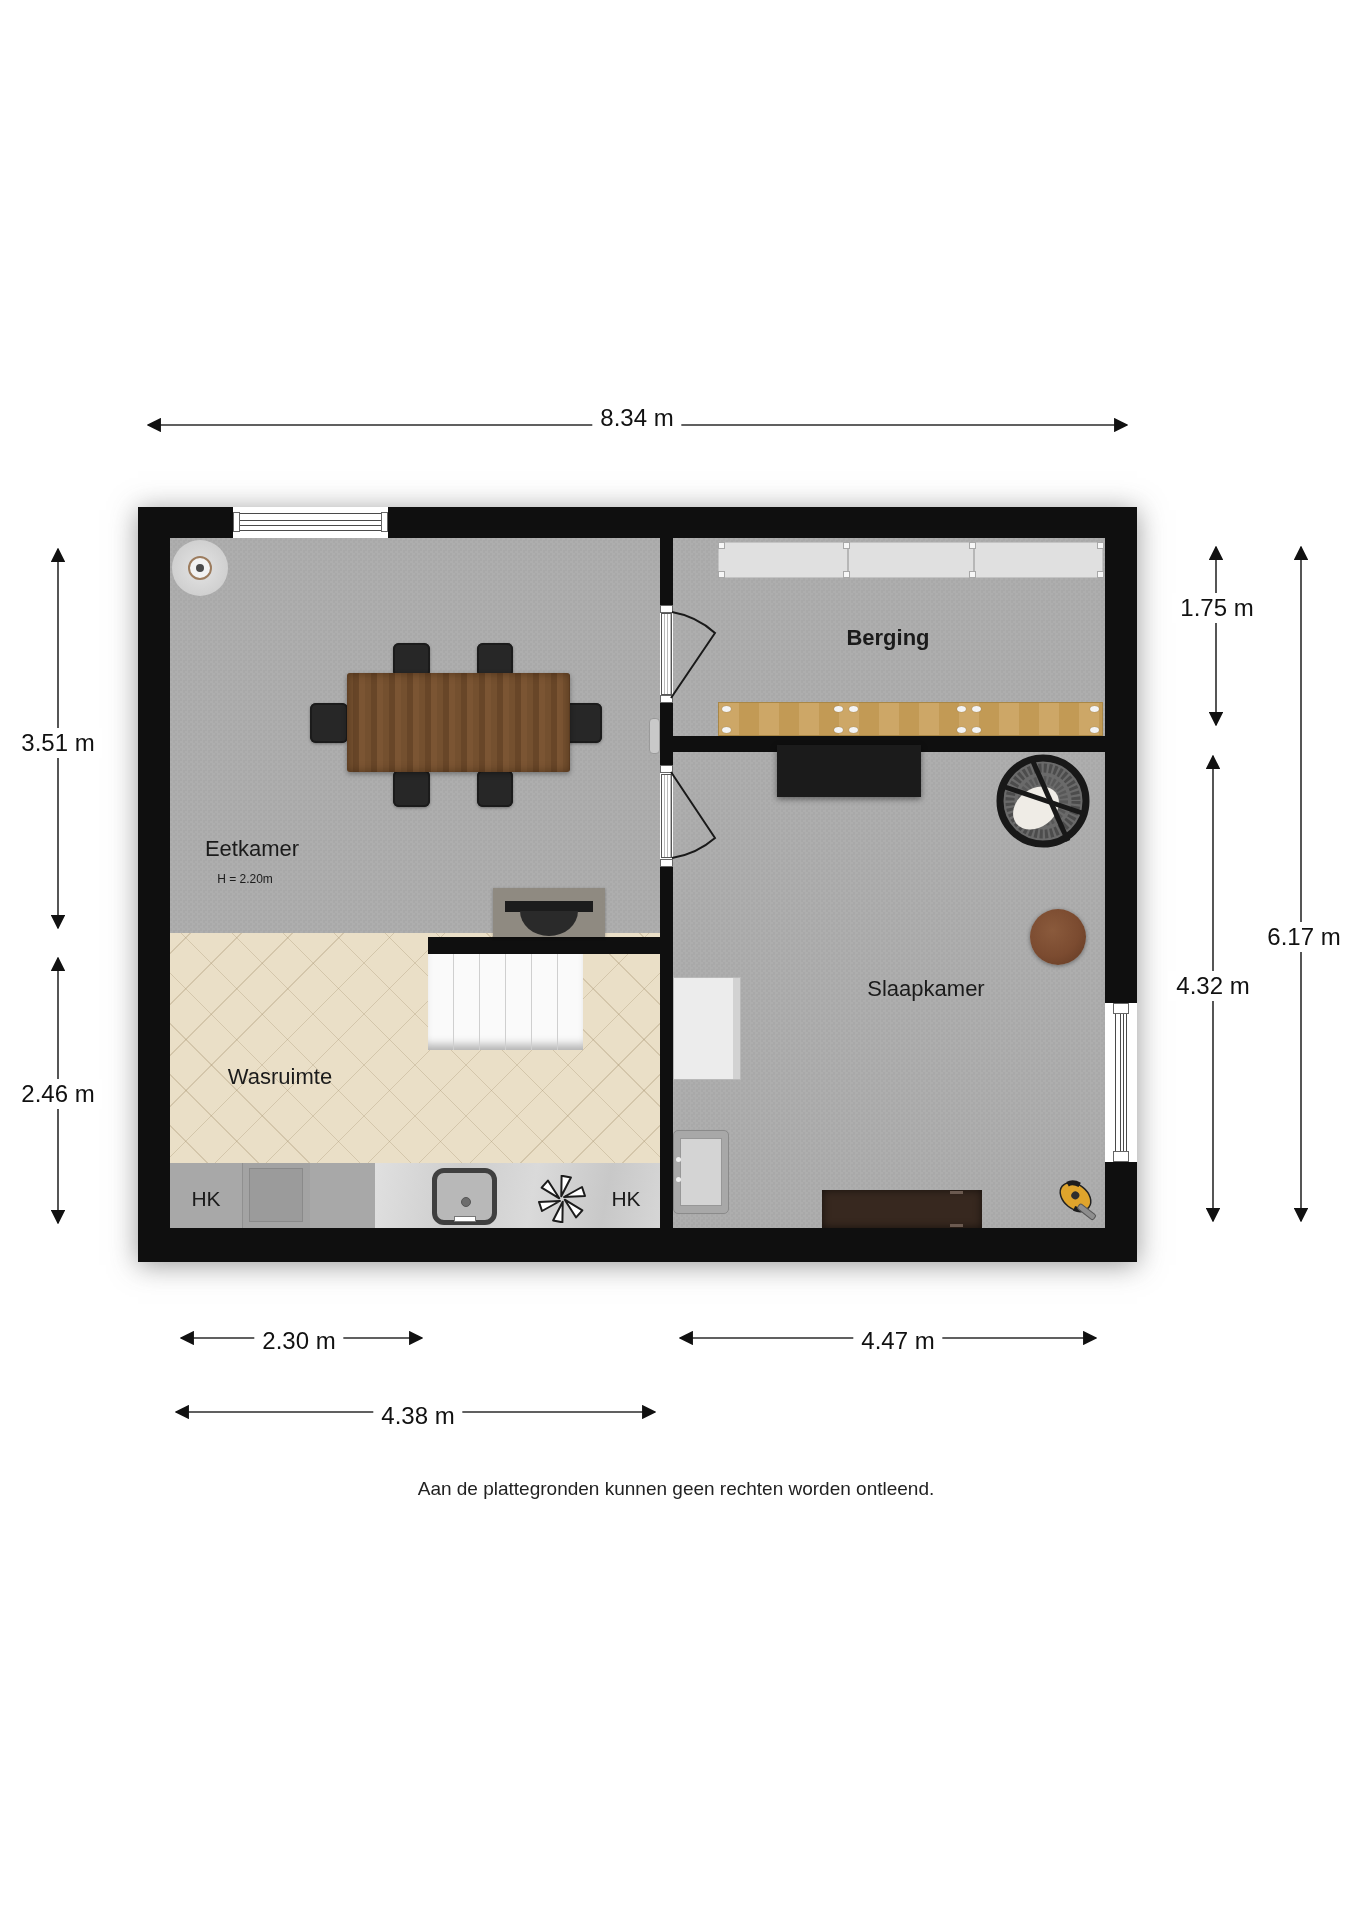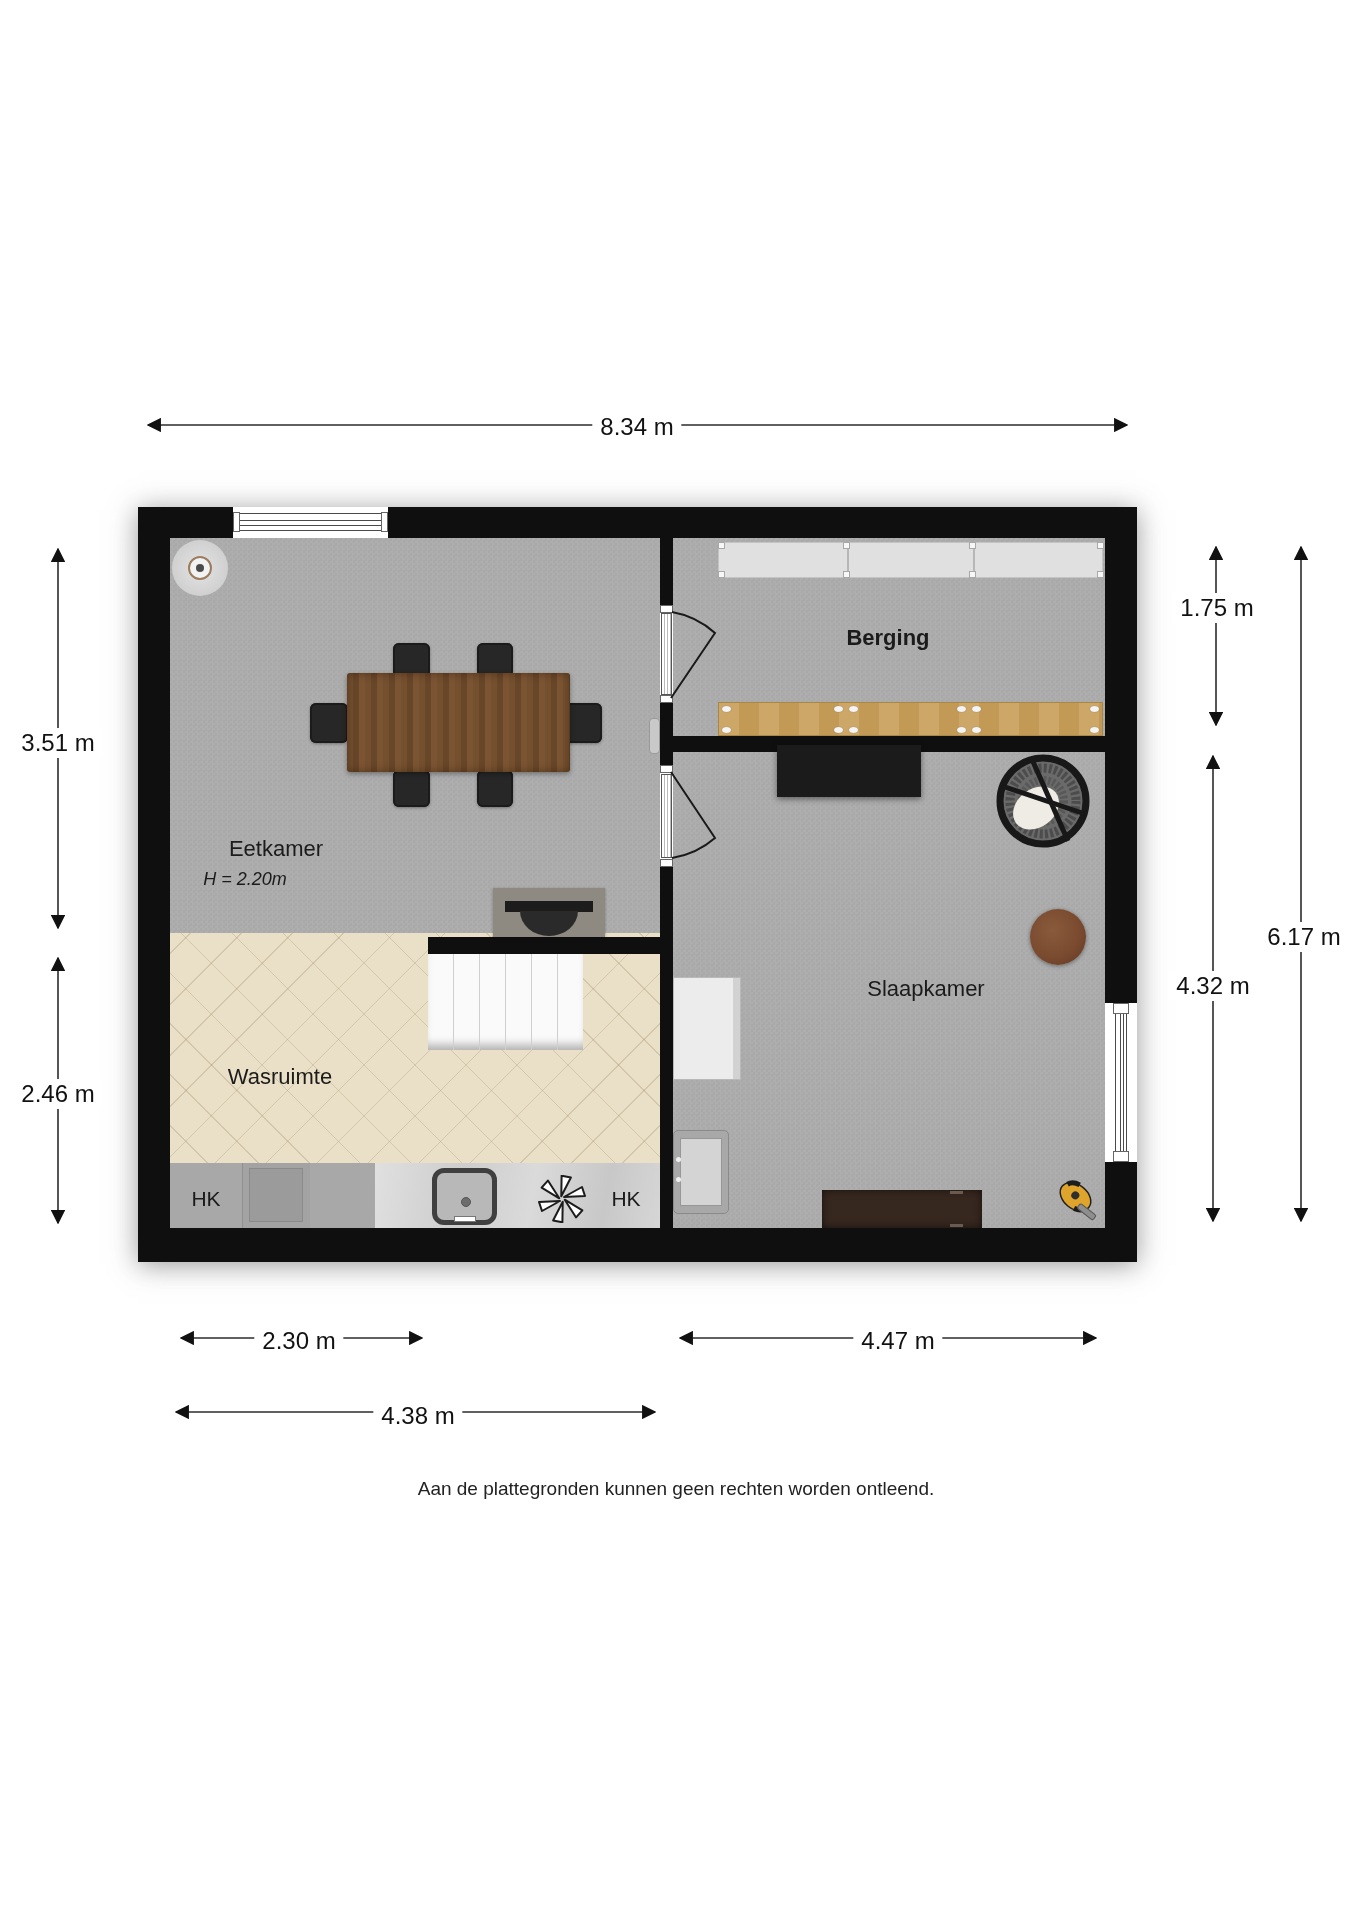--- a/index.html
+++ b/index.html
@@ -12,21 +12,21 @@
     background-image:repeating-conic-gradient(#aeaeae 0% 25%, #a9a9a9 25% 50%);
     background-size:5px 5px;}
   .floor-wood{background-color:#eadfc7;
     background-image:
       repeating-linear-gradient(45deg, rgba(160,140,105,.30) 0 1px, transparent 1px 36px),
       repeating-linear-gradient(-45deg, rgba(160,140,105,.30) 0 1px, transparent 1px 36px);}
   .wall{background:#0f0f0f;}
   .white-open{background:#ffffff;}
   
   .room-label{position:absolute;transform:translate(-50%,-50%);font-size:22px;color:#1b1b1b;white-space:nowrap;}
-  .sub-label{position:absolute;transform:translate(-50%,-50%);font-size:18px;color:#1b1b1b;white-space:nowrap;font-style:italic;}
+  .sub-label{position:absolute;transform:translate(-50%,-50%);font-size:12px;color:#1b1b1b;white-space:nowrap;}
   .dim-label{position:absolute;transform:translate(-50%,-50%);font-size:24px;color:#111;background:#fff;
              padding:1px 8px;white-space:nowrap;z-index:6;}
   .hk-label{position:absolute;transform:translate(-50%,-50%);font-size:21px;color:#1b1b1b;z-index:4;}
   .disclaimer{position:absolute;transform:translate(-50%,-50%);font-size:19px;color:#222;white-space:nowrap;}
   
   .chair{position:absolute;background:#272727;border-radius:6px;box-shadow:inset 0 0 0 2px #1b1b1b, 0 1px 3px rgba(0,0,0,.35);}
   .table-wood{position:absolute;border-radius:3px;
     background:repeating-linear-gradient(90deg,#74502f 0 6px,#684628 6px 12px,#7b5533 12px 18px);
     box-shadow:inset 0 0 10px rgba(40,20,5,.5), 0 2px 5px rgba(0,0,0,.35);}
   .shelf{position:absolute;background:#e0e0e0;border:1px solid #c4c4c4;box-sizing:border-box;}
@@ -206,21 +206,21 @@
         <path d="M2,-2 L20,-12 L23,-3 Z" transform="rotate(120)"></path>
         <path d="M2,-2 L20,-12 L23,-3 Z" transform="rotate(180)"></path>
         <path d="M2,-2 L20,-12 L23,-3 Z" transform="rotate(240)"></path>
         <path d="M2,-2 L20,-12 L23,-3 Z" transform="rotate(300)"></path>
       </g>
     </svg>
     <div class="hk-label" style="left:36px;top:36px;">HK</div>
     <div class="hk-label" style="left:456px;top:36px;">HK</div>
   </div>
 
-  <div class="room-label" style="left:114px;top:342px;margin-left:24px;">Eetkamer</div>
+  <div class="room-label" style="left:114px;top:342px;">Eetkamer</div>
   <div class="sub-label" style="left:107px;top:372px;">H = 2.20m</div>
   <div class="room-label" style="left:142px;top:570px;">Wasruimte</div>
   <div class="room-label" style="left:750px;top:131px;font-weight:bold;">Berging</div>
   <div class="room-label" style="left:756px;top:482px;margin-left:32px;">Slaapkamer</div>
 </div>
 
 <svg class="overlay" width="1358" height="1920" viewBox="0 0 1358 1920">
   <defs>
     <marker id="arr" viewBox="0 0 10 10" refX="9" refY="5" markerWidth="9" markerHeight="9" orient="auto-start-reverse">
       <path d="M0,0 L10,5 L0,10 Z" fill="#111"></path>
@@ -236,21 +236,21 @@
     <line x1="181" y1="1338" x2="422" y2="1338" marker-start="url(#arr)" marker-end="url(#arr)"></line>
     <line x1="680" y1="1338" x2="1096" y2="1338" marker-start="url(#arr)" marker-end="url(#arr)"></line>
     <line x1="176" y1="1412" x2="655" y2="1412" marker-start="url(#arr)" marker-end="url(#arr)"></line>
   </g>
   <g stroke="#191919" stroke-width="2" fill="none">
     <path d="M671,698 L715,633 A86,86 0 0 0 672,612"></path>
     <path d="M671,772 L715,838 A86,86 0 0 1 672,858"></path>
   </g>
 </svg>
 
-<div class="dim-label" style="left:637px;top:427px;">8.34 m</div>
+<div class="dim-label" style="left:637px;top:418px;">8.34 m</div>
 <div class="dim-label" style="left:58px;top:743px;">3.51 m</div>
 <div class="dim-label" style="left:58px;top:1094px;">2.46 m</div>
 <div class="dim-label" style="left:1217px;top:608px;text-align:center;">1.75 m</div>
 <div class="dim-label" style="left:1213px;top:986px;">4.32 m</div>
 <div class="dim-label" style="left:1304px;top:889px;margin-top:48px;">6.17 m</div>
 <div class="dim-label" style="left:299px;top:1341px;">2.30 m</div>
 <div class="dim-label" style="left:898px;top:1341px;">4.47 m</div>
 <div class="dim-label" style="left:418px;top:1416px;">4.38 m</div>
 
 <div class="disclaimer" style="left:676px;top:1489px;">Aan de plattegronden kunnen geen rechten worden ontleend.</div>

